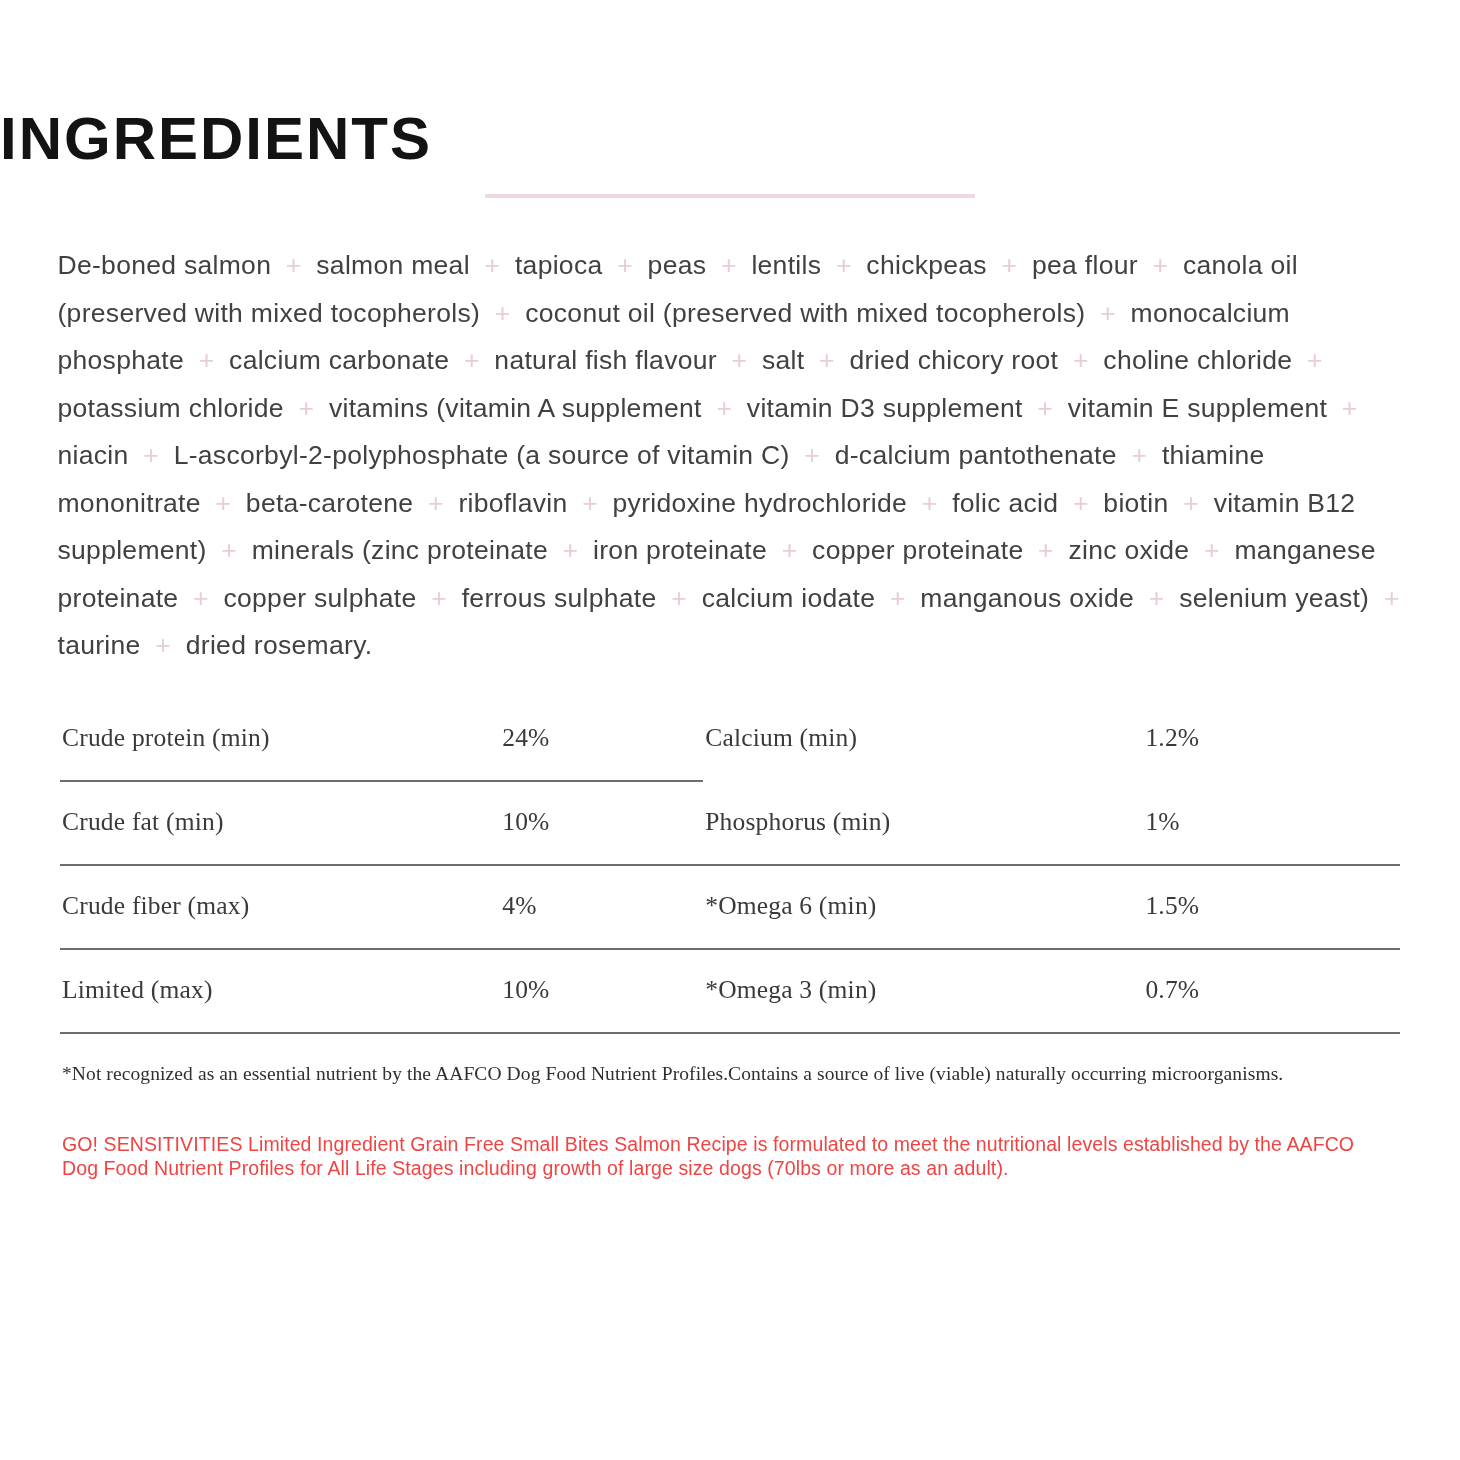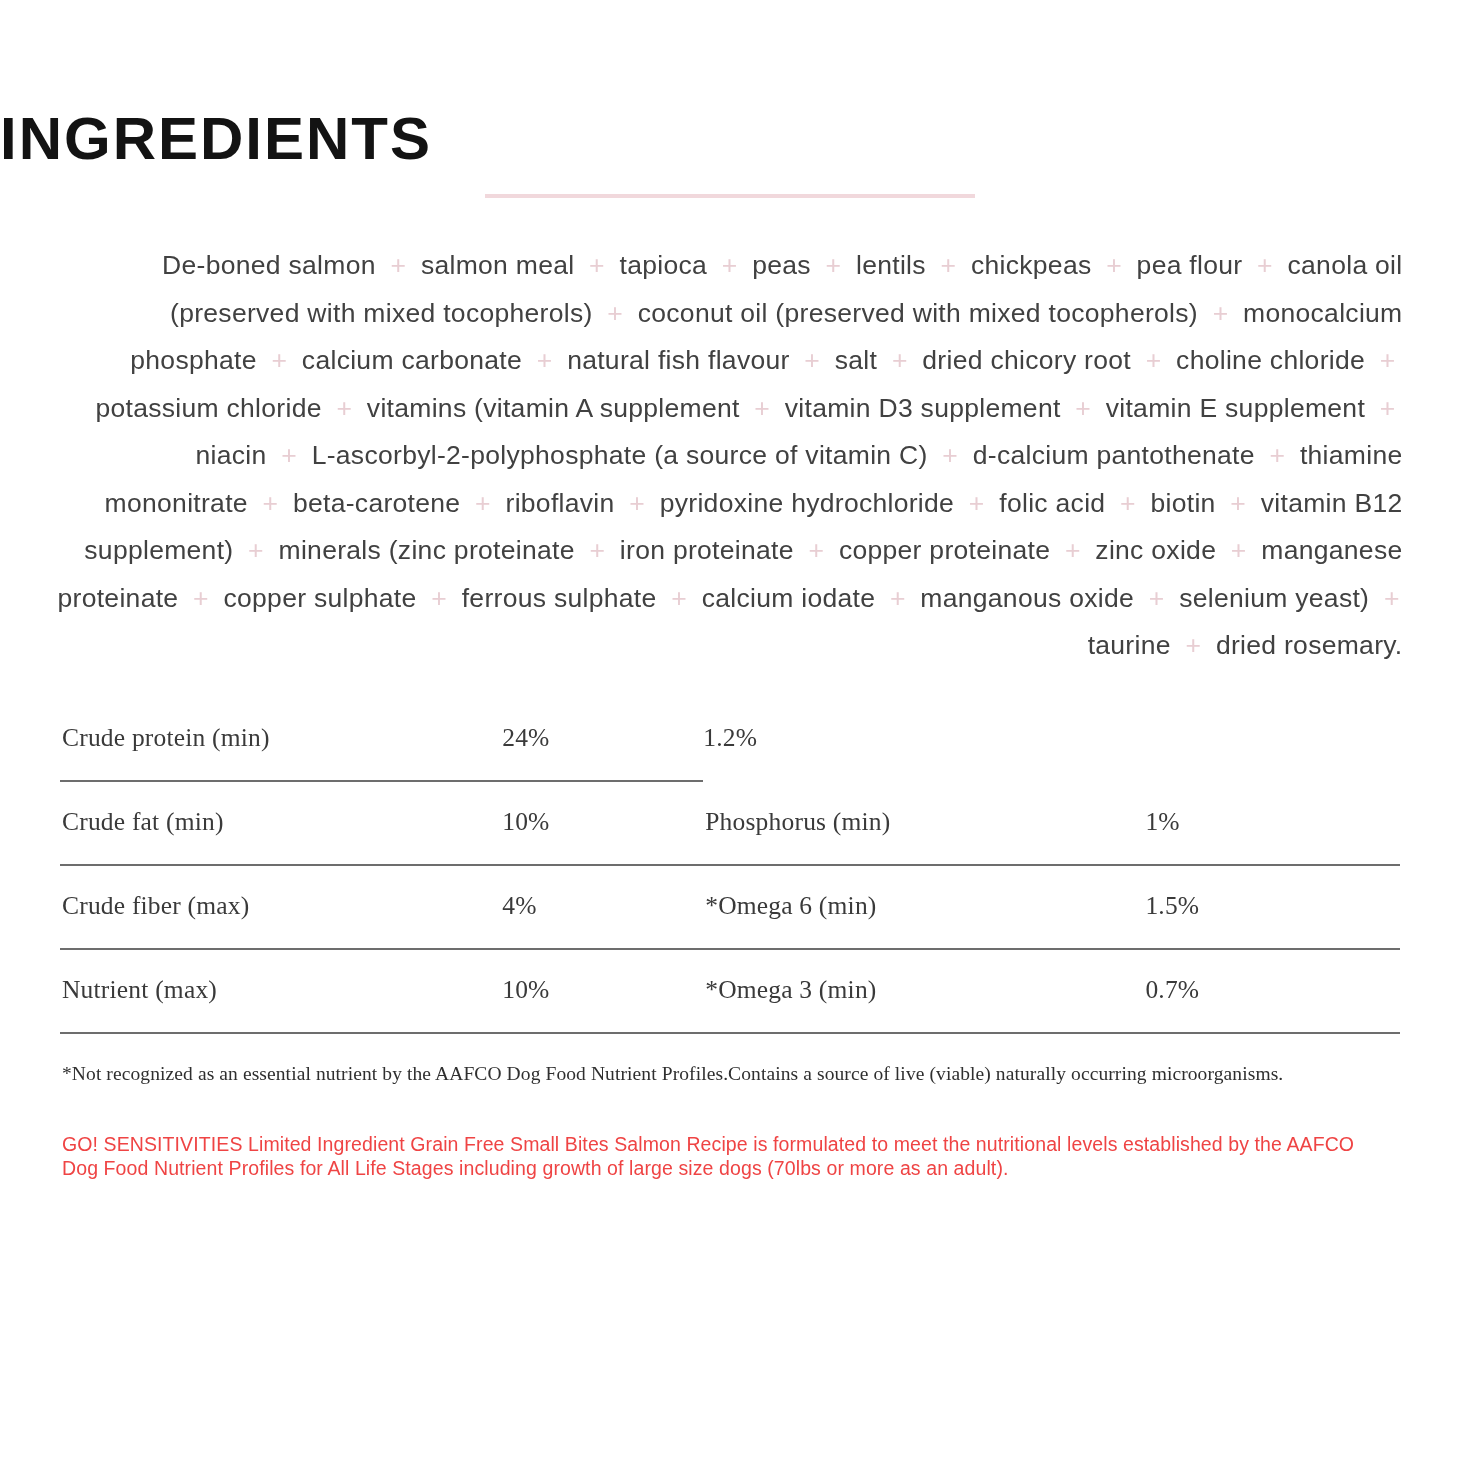--- a/index.html
+++ b/index.html
@@ -34,21 +34,21 @@
   }
   .ing-underline {
     width: 490px;
     height: 4px;
     background: #f1d8dc;
     margin: 22px auto 0 auto;
   }
   .ing-text {
     margin: 44px auto 0 auto;
     width: 1345px;
-    text-align: right;
+    text-align: left;
     font-size: 26.5px;
     line-height: 47.5px;
     color: #414141;
     letter-spacing: 0.3px;
   }
   .ing-plus {
     color: #e8ced3;
     padding: 0 7px;
     font-weight: 400;
   }
@@ -113,39 +113,40 @@
 
   <div class="ing-underline"></div>
 
   <p class="ing-text"><span>De-boned salmon</span><span class="ing-plus"> + </span><span>salmon meal</span><span class="ing-plus"> + </span><span>tapioca</span><span class="ing-plus"> + </span><span>peas</span><span class="ing-plus"> + </span><span>lentils</span><span class="ing-plus"> + </span><span>chickpeas</span><span class="ing-plus"> + </span><span>pea flour</span><span class="ing-plus"> + </span><span>canola oil (preserved with mixed tocopherols)</span><span class="ing-plus"> + </span><span>coconut oil (preserved with mixed tocopherols)</span><span class="ing-plus"> + </span><span>monocalcium phosphate</span><span class="ing-plus"> + </span><span>calcium carbonate</span><span class="ing-plus"> + </span><span>natural fish flavour</span><span class="ing-plus"> + </span><span>salt</span><span class="ing-plus"> + </span><span>dried chicory root</span><span class="ing-plus"> + </span><span>choline chloride</span><span class="ing-plus"> + </span><span>potassium chloride</span><span class="ing-plus"> + </span><span>vitamins (vitamin A supplement</span><span class="ing-plus"> + </span><span>vitamin D3 supplement</span><span class="ing-plus"> + </span><span>vitamin E supplement</span><span class="ing-plus"> + </span><span>niacin</span><span class="ing-plus"> + </span><span>L-ascorbyl-2-polyphosphate (a source of vitamin C)</span><span class="ing-plus"> + </span><span>d-calcium pantothenate</span><span class="ing-plus"> + </span><span>thiamine mononitrate</span><span class="ing-plus"> + </span><span>beta-carotene</span><span class="ing-plus"> + </span><span>riboflavin</span><span class="ing-plus"> + </span><span>pyridoxine hydrochloride</span><span class="ing-plus"> + </span><span>folic acid</span><span class="ing-plus"> + </span><span>biotin</span><span class="ing-plus"> + </span><span>vitamin B12 supplement)</span><span class="ing-plus"> + </span><span>minerals (zinc proteinate</span><span class="ing-plus"> + </span><span>iron proteinate</span><span class="ing-plus"> + </span><span>copper proteinate</span><span class="ing-plus"> + </span><span>zinc oxide</span><span class="ing-plus"> + </span><span>manganese proteinate</span><span class="ing-plus"> + </span><span>copper sulphate</span><span class="ing-plus"> + </span><span>ferrous sulphate</span><span class="ing-plus"> + </span><span>calcium iodate</span><span class="ing-plus"> + </span><span>manganous oxide</span><span class="ing-plus"> + </span><span>selenium yeast)</span><span class="ing-plus"> + </span><span>taurine</span><span class="ing-plus"> + </span><span>dried rosemary.</span></p>
 
 
   <div class="ga-table">
       <div class="ga-row">
         <div class="ga-cell-label">Crude protein (min)</div>
         <div class="ga-cell-value">24%</div>
+        <div class="ga-cell-label">Calcium (min)</div>
         <div class="ga-cell-value">1.2%</div>
       </div>
       <div class="ga-divider-half"></div>
       <div class="ga-row">
         <div class="ga-cell-label">Crude fat (min)</div>
         <div class="ga-cell-value">10%</div>
         <div class="ga-cell-label">Phosphorus (min)</div>
         <div class="ga-cell-value">1%</div>
       </div>
       <div class="ga-divider-full"></div>
       <div class="ga-row">
         <div class="ga-cell-label">Crude fiber (max)</div>
         <div class="ga-cell-value">4%</div>
         <div class="ga-cell-label">*Omega 6 (min)</div>
         <div class="ga-cell-value">1.5%</div>
       </div>
       <div class="ga-divider-full"></div>
       <div class="ga-row">
-        <div class="ga-cell-label">Nutrient (max)</div>
+        <div class="ga-cell-label">Limited (max)</div>
         <div class="ga-cell-value">10%</div>
         <div class="ga-cell-label">*Omega 3 (min)</div>
         <div class="ga-cell-value">0.7%</div>
       </div>
       <div class="ga-divider-full"></div>
     </div>
 
   <p class="ga-footnote">*Not recognized as an essential nutrient by the AAFCO Dog Food Nutrient Profiles.Contains a source of live (viable) naturally occurring microorganisms.</p>
 
   <p class="ga-statement">GO! SENSITIVITIES Limited Ingredient Grain Free Small Bites Salmon Recipe is formulated to meet the nutritional levels established by the AAFCO Dog Food Nutrient Profiles for All Life Stages including growth of large size dogs (70lbs or more as an adult).</p>

